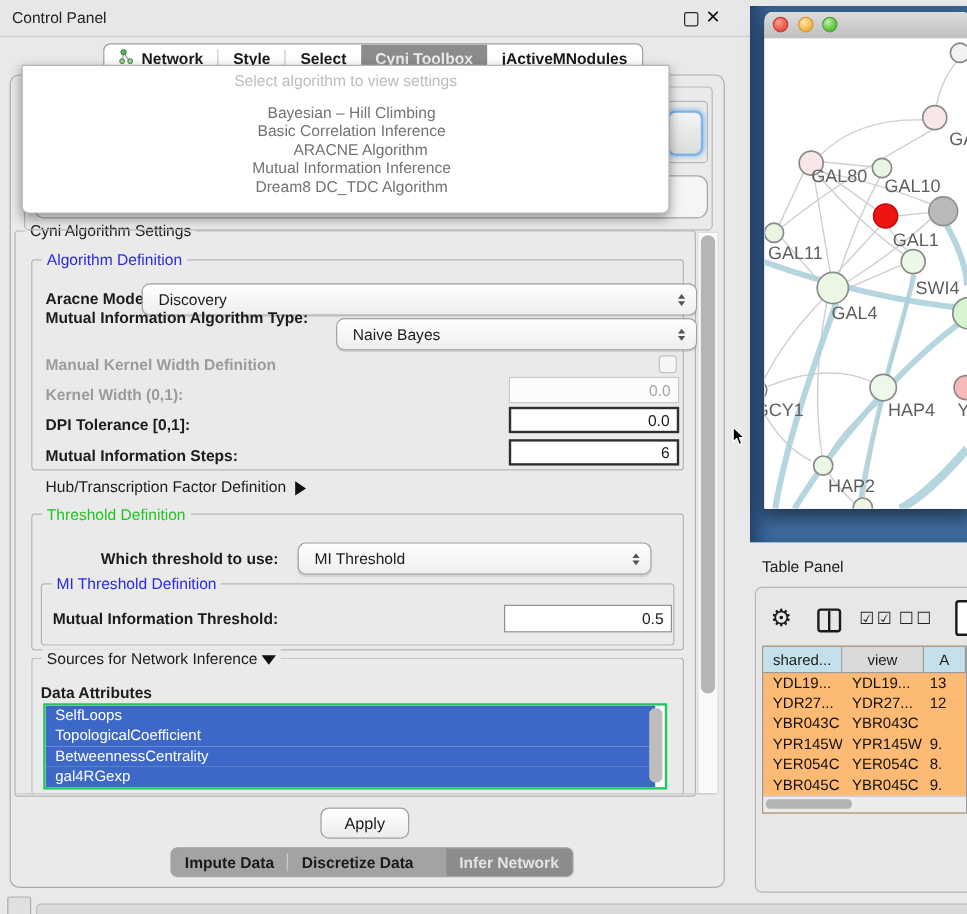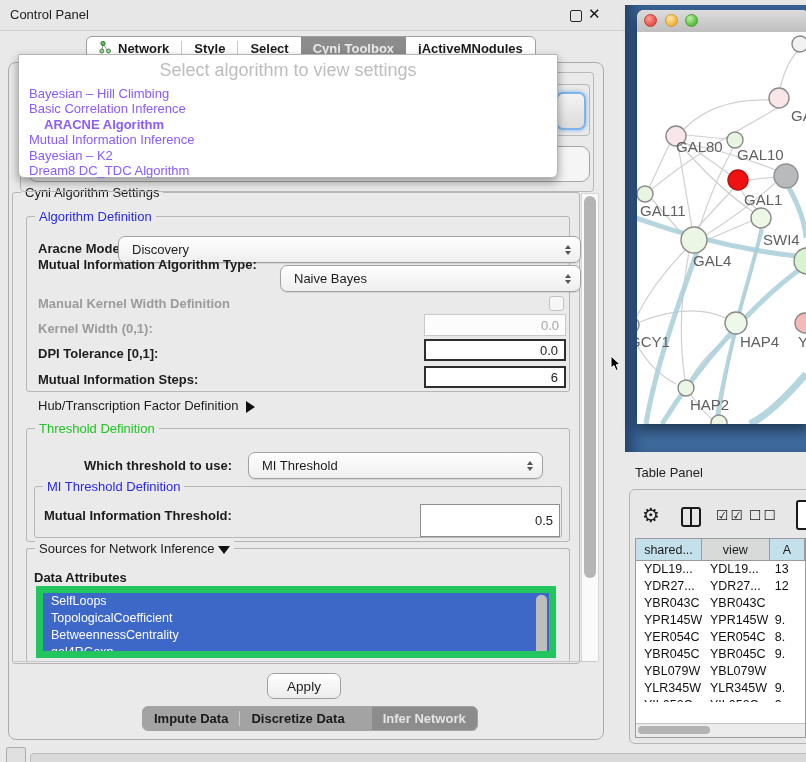--- a/index.html
+++ b/index.html
@@ -19,24 +19,24 @@
   .tab.sel{background:#8c8c8c;color:#ececec;justify-content:center;}
   .tabsep{width:1px;background:#c9c9c9;margin:4px 0;}
   .tab .ticon{margin-right:6px;display:inline-block;}
 
   
   .outer-panel{left:8px;top:62px;width:594px;height:676px;border:1px solid #ababab;border-radius:8px;background:#eaeaea;}
 
   
   .popup{left:18px;top:54px;width:538px;height:122px;background:#fff;border:1px solid #b5b5b5;
          border-radius:1px 1px 6px 6px;box-shadow:0 4px 10px rgba(0,0,0,.38);z-index:60;}
-  .popup-hint{left:0;right:0;top:5px;text-align:center;font-size:18px;color:#bdbdbd;}
+  .popup-hint{left:0;right:0;top:5px;text-align:center;font-size:13px;color:#bdbdbd;}
   .dd-list{left:0;top:31px;right:0;}
-  .dd-item{height:15.4px;line-height:15.4px;padding-left:10px;font-size:13px;color:#8b5cf6;}
-  .dd-bold{font-weight:bold;padding-left:25px;}
+  .dd-item{height:15.4px;line-height:15.4px;padding-left:10px;font-size:13px;color:#737373;text-align:center;}
+  .dd-bold{font-weight:normal;padding-left:25px;}
 
   
   .behind-group{left:20px;top:72px;width:572px;height:118px;border:1px solid #b8b8b8;border-radius:4px;z-index:5;}
   .behind-subbox{left:346px;top:84px;width:242px;height:50px;border:1px solid #b8b8b8;border-radius:4px;z-index:6;}
   .behind-bluebtn{left:556px;top:92px;width:26px;height:34px;border:2px solid #7db3e8;border-radius:7px;
                   background:linear-gradient(#f4f4f4,#dcdcdc);box-shadow:0 0 4px #7db3e8;z-index:7;}
   .behind-combo{left:28px;top:146px;width:560px;height:34px;border:1px solid #a5a5a5;border-radius:9px;
                 background:#f5f5f5;z-index:6;}
 
   
@@ -59,21 +59,21 @@
   .field{background:#fff;font-size:13px;display:flex;align-items:center;justify-content:flex-end;padding-right:6px;box-sizing:border-box;}
   .field.focus{border:2px solid #2e2e2e;}
   .field.norm{border:1px solid #8f8f8f;}
   .field.dis{border:1px solid #c9c9c9;color:#a6a6a6;background:#fcfcfc;}
 
   .checkbox{width:13px;height:13px;border:1px solid #c2c2c2;border-radius:3px;background:#f6f6f6;}
 
   .arrow-right{display:inline-block;width:0;height:0;border-top:6px solid transparent;border-bottom:6px solid transparent;border-left:9px solid #111;vertical-align:middle;}
   .arrow-down{display:inline-block;width:0;height:0;border-left:6px solid transparent;border-right:6px solid transparent;border-top:8px solid #111;vertical-align:middle;}
 
-  .attr-list{left:36px;top:586px;width:520px;height:72px;background:#ffffff;border:7px solid #22c55e;overflow:hidden;box-sizing:border-box;}
+  .attr-list{left:36px;top:586px;width:520px;height:72px;background:#ffffff;border:2px solid #22c55e;overflow:hidden;box-sizing:border-box;}
   .attr-item{height:17px;line-height:17px;background:#3e68c8;color:#fff;font-size:12.5px;padding-left:8px;width:500px;white-space:nowrap;overflow:hidden;}
   .attr-scroll{position:absolute;right:2px;top:2px;width:11px;height:62px;background:#bdbdbd;border-radius:5px;}
 
   .vscroll-track{left:581px;top:193px;width:18px;height:469px;background:#fafafa;border:1px solid #d6d6d6;box-sizing:border-box;}
   .vscroll-thumb{left:584px;top:196px;width:12px;height:382px;background:#b5b5b5;border-radius:6px;}
   .viewport-sep{left:14px;top:661px;width:582px;height:0;border-top:1px solid #c9c9c9;}
 
   .apply-btn{left:267px;top:673px;width:72px;height:24px;border:1px solid #9f9f9f;border-radius:7px;
              background:linear-gradient(#ffffff,#ececec);font-size:13.5px;display:flex;align-items:center;justify-content:center;}
 
@@ -100,21 +100,21 @@
 
   .tp-title{left:635px;top:465px;font-size:13px;color:#222;}
   .tp-box{left:629px;top:489px;width:184px;height:253px;border:1px solid #b5b5b5;border-radius:6px;background:#e7e7e7;}
   .gear{left:642px;top:503px;font-size:20px;color:#1a1a1a;}
   .cols-ico{left:681px;top:507px;width:16px;height:16px;border:2px solid #1a1a1a;border-radius:3px;}
   .cols-ico:after{content:"";position:absolute;left:7px;top:0;width:2px;height:16px;background:#1a1a1a;}
   .chk-ico{left:716px;top:507px;font-size:14px;letter-spacing:2px;color:#222;}
   .unchk-ico{left:749px;top:507px;font-size:14px;letter-spacing:2px;color:#222;}
   .doc-ico{left:796px;top:500px;width:16px;height:26px;border:2px solid #1a1a1a;border-radius:3px;background:#fff;}
 
-  .table{left:635px;top:538px;width:171px;height:200px;border:1px solid #9a9a9a;background:#ffffff;overflow:hidden;box-sizing:border-box;}
+  .table{left:635px;top:538px;width:171px;height:140px;border:1px solid #9a9a9a;background:#fdba74;overflow:hidden;box-sizing:border-box;}
   .thead{display:flex;height:21px;border-bottom:1px solid #9a9a9a;}
   .th{box-sizing:border-box;border-right:1px solid #9a9a9a;font-size:12.5px;display:flex;align-items:center;justify-content:center;overflow:hidden;white-space:nowrap;}
   .th0{width:75px;background:#c4e1eb;}
   .th1{width:77px;background:#d8d9d9;}
   .th2{width:40px;background:#c4e1eb;}
   .tbody{height:141px;overflow:hidden;}
   .trow{display:flex;height:17px;line-height:17px;font-size:12.5px;color:#111;}
   .td{box-sizing:border-box;padding-left:8px;overflow:hidden;white-space:nowrap;}
   .td0{width:75px;}
   .td1{width:77px;}
@@ -169,21 +169,20 @@
 <div class="abs behind-bluebtn"></div>
 <div class="abs behind-combo"></div>
 
 <div class="abs popup">
   <div class="abs popup-hint">Select algorithm to view settings</div>
   <div class="abs dd-list">
       <div class="dd-item">Bayesian – Hill Climbing</div>
       <div class="dd-item">Basic Correlation Inference</div>
       <div class="dd-item dd-bold">ARACNE Algorithm</div>
       <div class="dd-item">Mutual Information Inference</div>
-      <div class="dd-item">Bayesian – K2</div>
       <div class="dd-item">Dream8 DC_TDC Algorithm</div>
     </div>
 </div>
 
 <div class="abs group" style="left:12px;top:192px;width:566px;height:470px;text-align:center;">
   <span class="glabel">Cyni Algorithm Settings</span>
 </div>
 
 <div class="abs group" style="left:26px;top:216px;width:542px;height:174px;">
   <span class="glabel blue">Algorithm Definition</span>
@@ -239,21 +238,21 @@
   <span class="spin">
       <i class="up"></i>
       <i class="dn"></i>
     </span>
 </div>
 
 <div class="abs group" style="left:34px;top:486px;width:526px;height:50px;">
   <span class="glabel blue">MI Threshold Definition</span>
 </div>
 <div class="abs lbl" style="left:44px;top:508px;">Mutual Information Threshold:</div>
-<div class="abs field norm" style="left:420px;top:504px;width:140px;height:33px;">
+<div class="abs field norm" style="left:420px;top:504px;width:140px;height:23px;">
   <span>0.5</span>
 </div>
 
 <div class="abs group" style="left:26px;top:548px;width:542px;height:114px;border-bottom:none;">
   <span class="glabel">
     <span>Sources for Network Inference</span> <span class="arrow-down"></span>
   </span>
 </div>
 <div class="abs lbl" style="left:34px;top:570px;">Data Attributes</div>
 <div class="abs attr-list">

